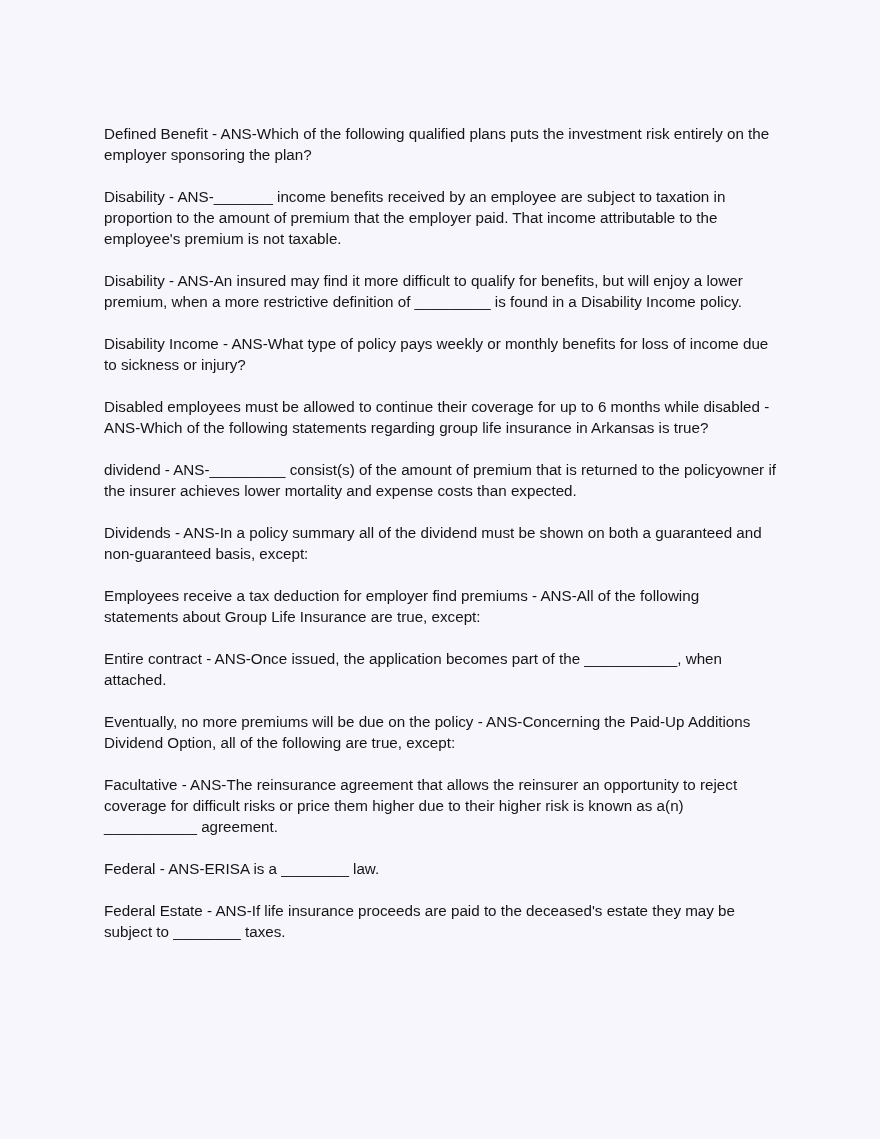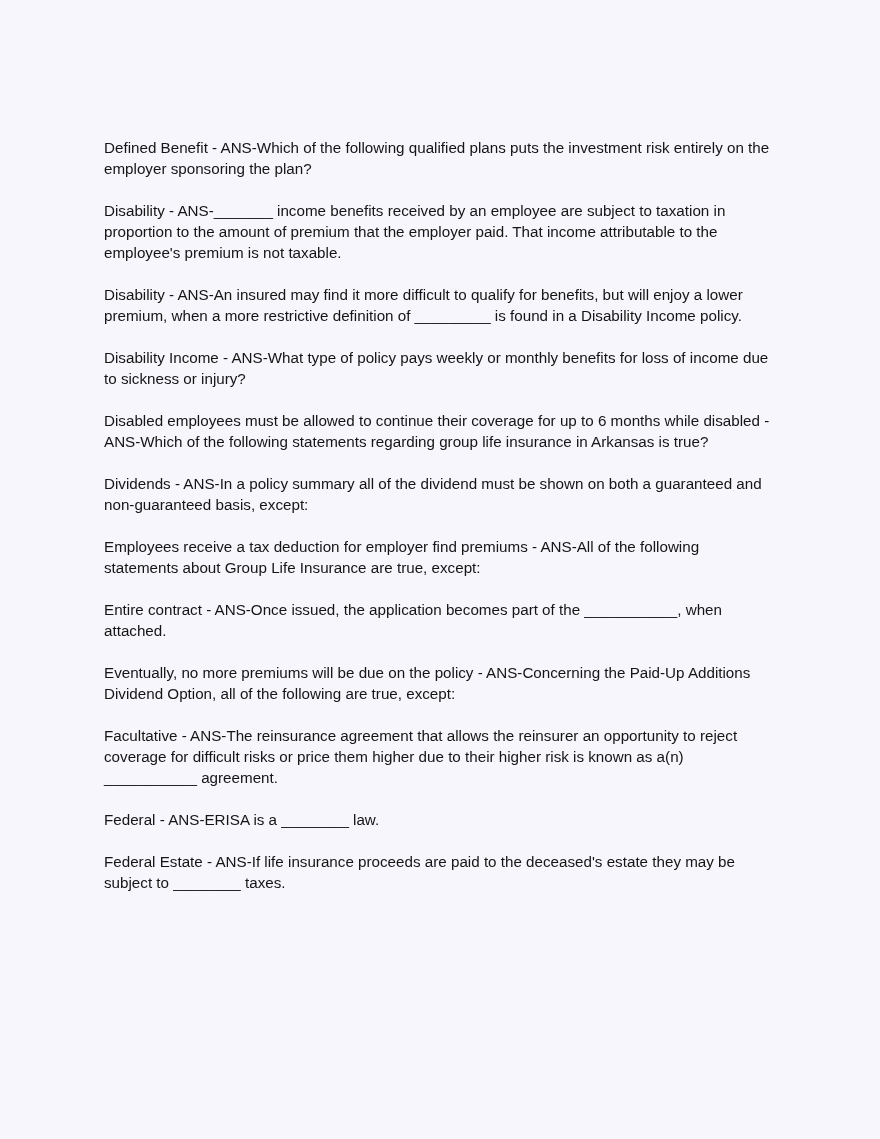--- a/index.html
+++ b/index.html
@@ -9,41 +9,42 @@
   body {
     width: 880px;
     height: 1139px;
     background: #f6f6fc;
     position: relative;
     overflow: hidden;
   }
   .page {
     position: absolute;
     left: 104px;
-    top: 137px;
+    top: 123px;
     width: 672px;
     font-family: "Liberation Sans", sans-serif;
     font-size: 15.2px;
     line-height: 21px;
     color: #151515;
   }
   .entry {
     margin: 0 0 21px 0;
     white-space: pre-wrap;
   }
 </style>
 </head>
 <body>
 
 <div class="page">
   <p class="entry">Defined Benefit - ANS-Which of the following qualified plans puts the investment risk entirely on the employer sponsoring the plan?</p>
   <p class="entry">Disability - ANS-_______ income benefits received by an employee are subject to taxation in proportion to the amount of premium that the employer paid. That income attributable to the employee's premium is not taxable.</p>
   <p class="entry">Disability - ANS-An insured may find it more difficult to qualify for benefits, but will enjoy a lower premium, when a more restrictive definition of _________ is found in a Disability Income policy.</p>
   <p class="entry">Disability Income - ANS-What type of policy pays weekly or monthly benefits for loss of income due to sickness or injury?</p>
   <p class="entry">Disabled employees must be allowed to continue their coverage for up to 6 months while disabled - ANS-Which of the following statements regarding group life insurance in Arkansas is true?</p>
+  <p class="entry">dividend - ANS-_________ consist(s) of the amount of premium that is returned to the policyowner if the insurer achieves lower mortality and expense costs than expected.</p>
   <p class="entry">Dividends - ANS-In a policy summary all of the dividend must be shown on both a guaranteed and non-guaranteed basis, except:</p>
   <p class="entry">Employees receive a tax deduction for employer find premiums - ANS-All of the following statements about Group Life Insurance are true, except:</p>
   <p class="entry">Entire contract - ANS-Once issued, the application becomes part of the ___________, when attached.</p>
   <p class="entry">Eventually, no more premiums will be due on the policy - ANS-Concerning the Paid-Up Additions Dividend Option, all of the following are true, except:</p>
   <p class="entry">Facultative - ANS-The reinsurance agreement that allows the reinsurer an opportunity to reject coverage for difficult risks or price them higher due to their higher risk is known as a(n) ___________ agreement.</p>
   <p class="entry">Federal - ANS-ERISA is a ________ law.</p>
   <p class="entry">Federal Estate - ANS-If life insurance proceeds are paid to the deceased's estate they may be subject to ________ taxes.</p>
 </div>
 
 </body></html>

